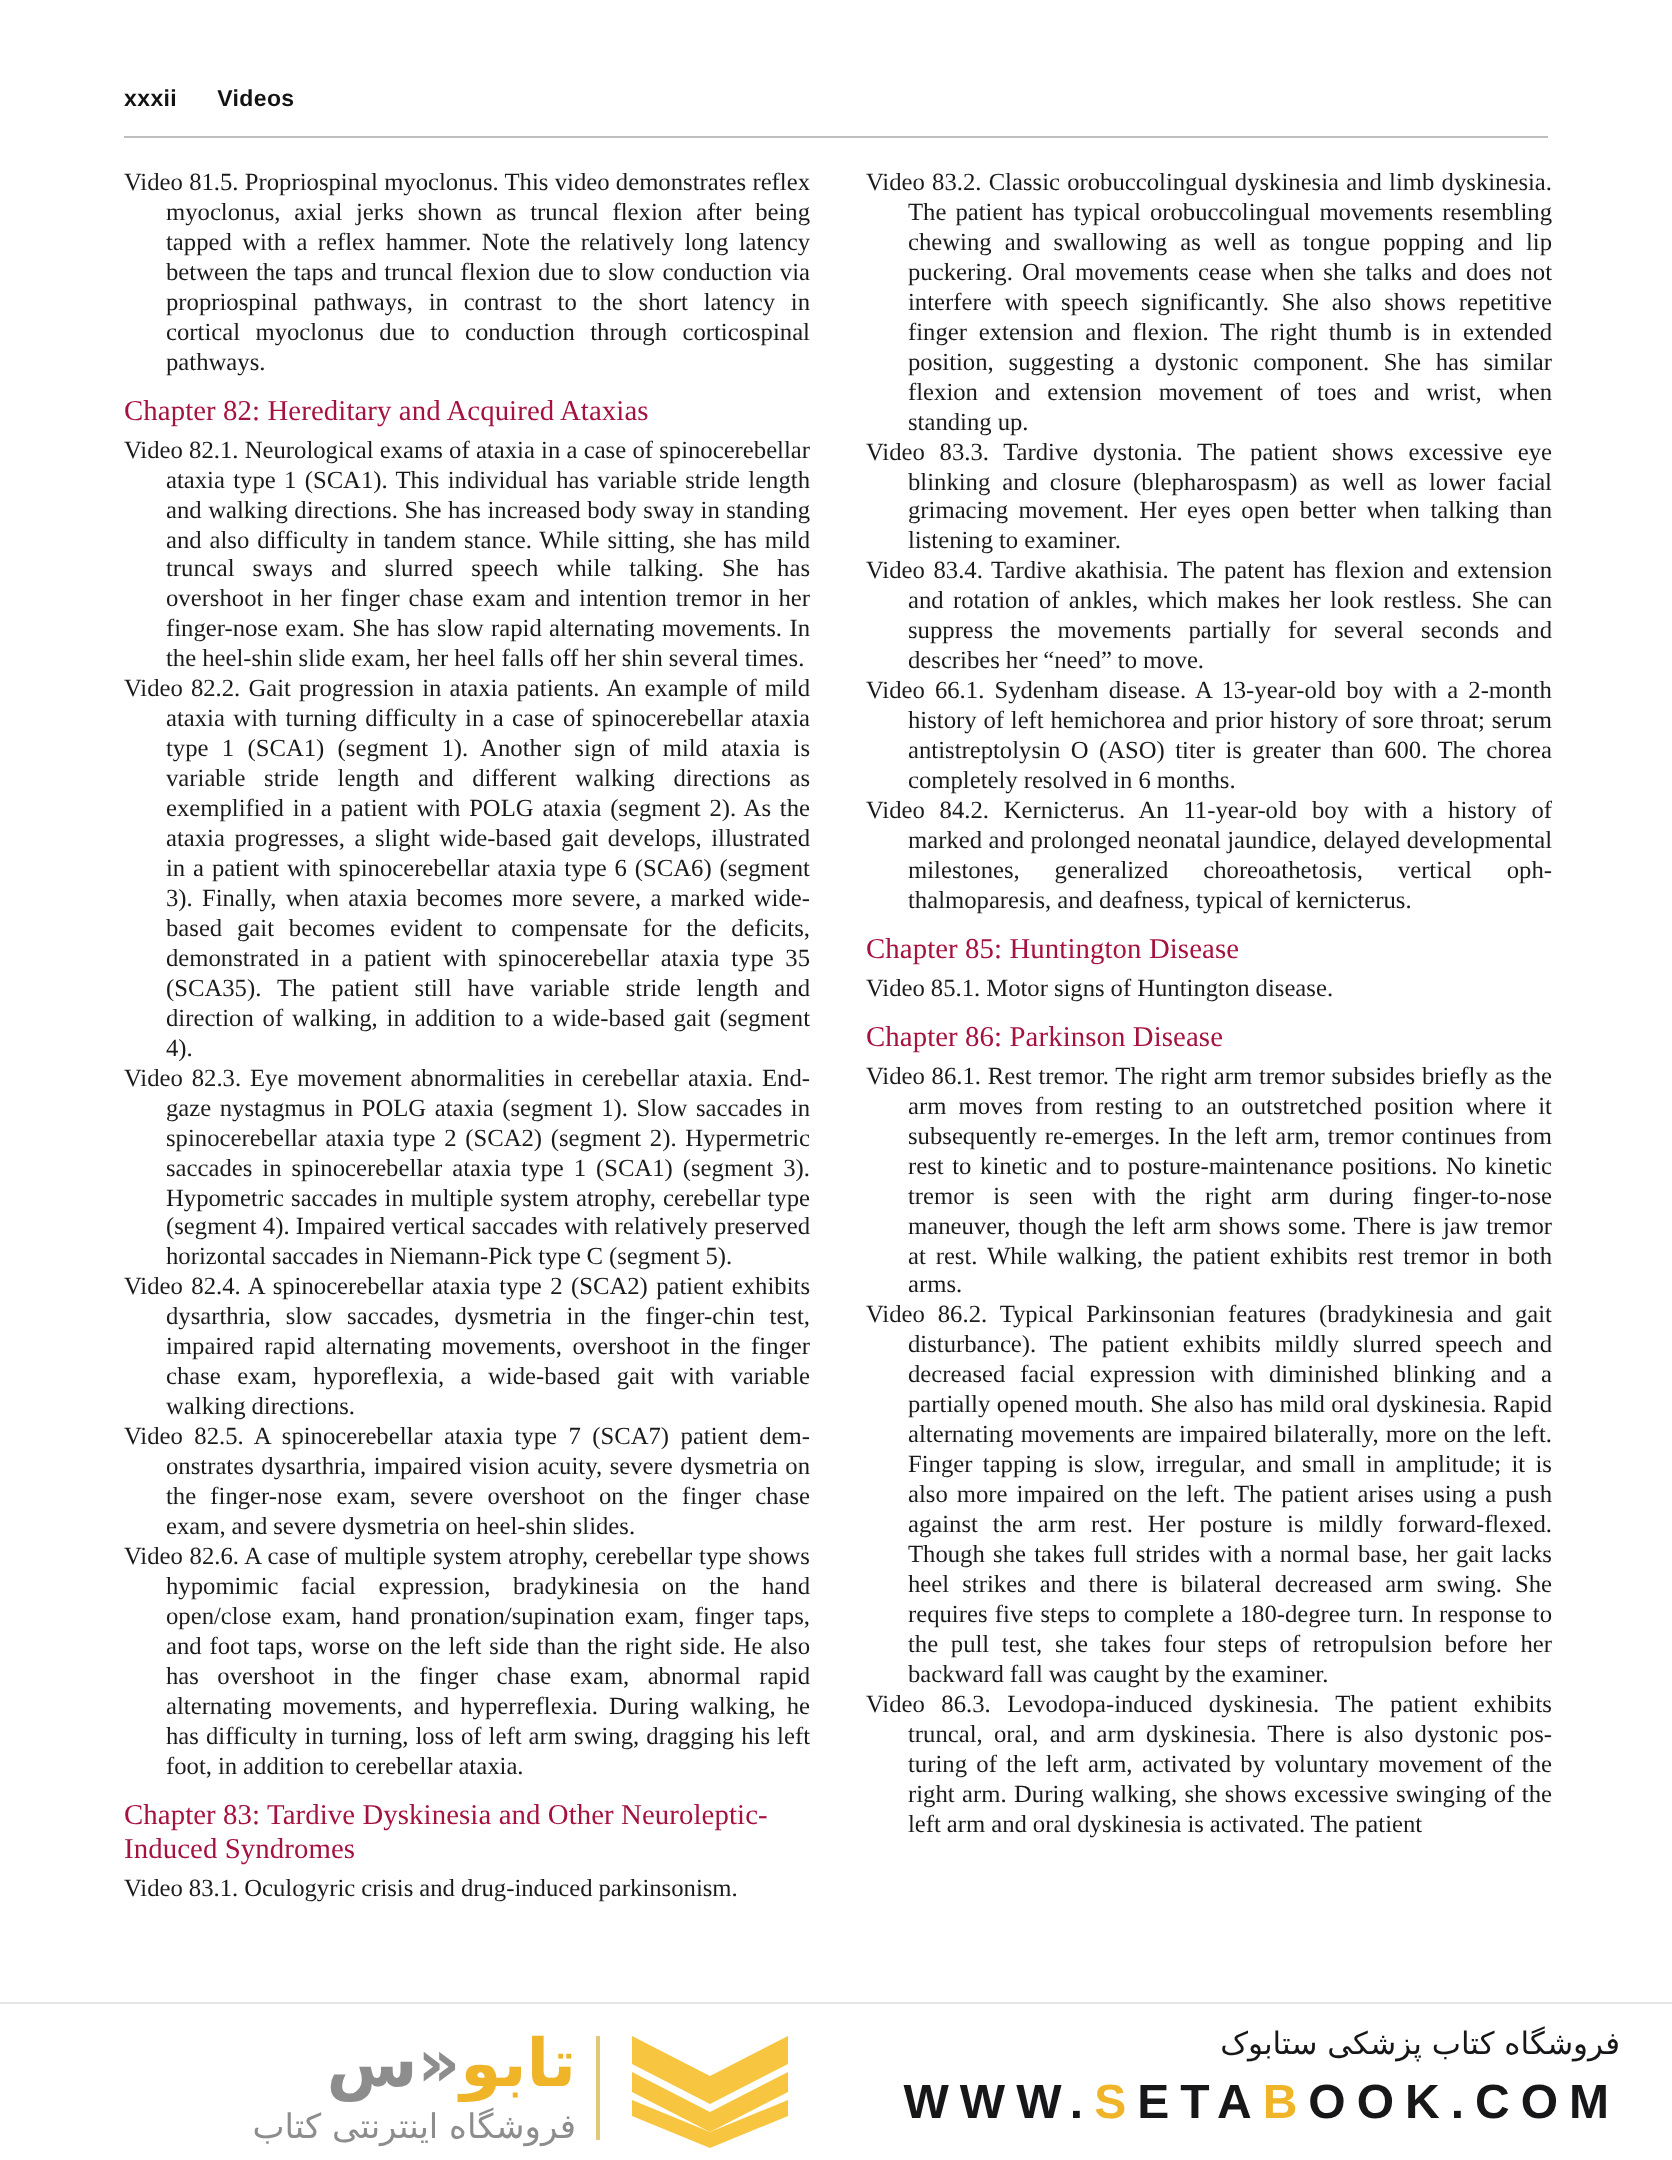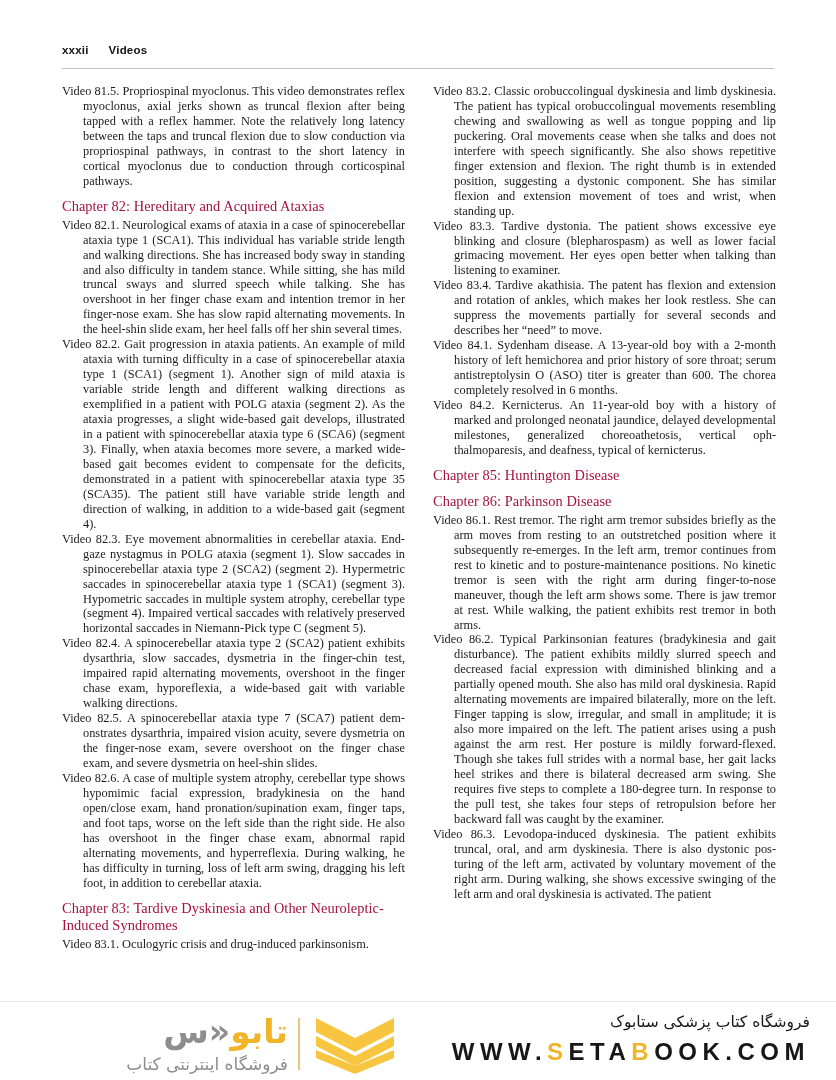--- a/index.html
+++ b/index.html
@@ -206,23 +206,24 @@
         <p class="entry"><span class="lbl">Video 82.4.</span><span> A spinocerebellar ataxia type 2 (SCA2) patient ex­hibits dysarthria, slow saccades, dysmetria in the finger-chin test, impaired rapid alternating movements, overshoot in the finger chase exam, hyporeflexia, a wide-based gait with vari­able walking directions.</span></p>
         <p class="entry"><span class="lbl">Video 82.5.</span><span> A spinocerebellar ataxia type 7 (SCA7) patient dem­onstrates dysarthria, impaired vision acuity, severe dysmetria on the finger-nose exam, severe overshoot on the finger chase exam, and severe dysmetria on heel-shin slides.</span></p>
         <p class="entry"><span class="lbl">Video 82.6.</span><span> A case of multiple system atrophy, cerebellar type shows hypomimic facial expression, bradykinesia on the hand open/close exam, hand pronation/supination exam, finger taps, and foot taps, worse on the left side than the right side. He also has overshoot in the finger chase exam, abnormal rapid alternating movements, and hyperreflexia. During walking, he has difficulty in turning, loss of left arm swing, dragging his left foot, in addition to cerebellar ataxia.</span></p>
         <div class="chapter">Chapter 83: Tardive Dyskinesia and Other Neuroleptic-Induced Syndromes</div>
         <p class="entry"><span class="lbl">Video 83.1.</span><span> Oculogyric crisis and drug-induced parkinsonism.</span></p>
       </div>
     <div class="col" id="col-right">
         <p class="entry"><span class="lbl">Video 83.2.</span><span> Classic orobuccolingual dyskinesia and limb dyski­nesia. The patient has typical orobuccolingual movements re­sembling chewing and swallowing as well as tongue popping and lip puckering. Oral movements cease when she talks and does not interfere with speech significantly. She also shows repetitive finger extension and flexion. The right thumb is in extended position, suggesting a dystonic component. She has similar flexion and extension movement of toes and wrist, when standing up.</span></p>
         <p class="entry"><span class="lbl">Video 83.3.</span><span> Tardive dystonia. The patient shows excessive eye blinking and closure (blepharospasm) as well as lower facial grimacing movement. Her eyes open better when talking than listening to examiner.</span></p>
         <p class="entry"><span class="lbl">Video 83.4.</span><span> Tardive akathisia. The patent has flexion and exten­sion and rotation of ankles, which makes her look restless. She can suppress the movements partially for several seconds and describes her “need” to move.</span></p>
-        <p class="entry"><span class="lbl">Video 84.1.</span><span> Sydenham disease. A 13-year-old boy with a 2-month history of left hemichorea and prior history of sore throat; serum antistreptolysin O (ASO) titer is greater than 600. The chorea completely resolved in 6 months.</span></p>
+        <p class="entry"><span class="lbl">Video 66.1.</span><span> Sydenham disease. A 13-year-old boy with a 2-month history of left hemichorea and prior history of sore throat; serum antistreptolysin O (ASO) titer is greater than 600. The chorea completely resolved in 6 months.</span></p>
         <p class="entry"><span class="lbl">Video 84.2.</span><span> Kernicterus. An 11-year-old boy with a history of marked and prolonged neonatal jaundice, delayed develop­mental milestones, generalized choreoathetosis, vertical oph­thalmoparesis, and deafness, typical of kernicterus.</span></p>
         <div class="chapter">Chapter 85: Huntington Disease</div>
+        <p class="entry"><span class="lbl">Video 85.1.</span><span> Motor signs of Huntington disease.</span></p>
         <div class="chapter">Chapter 86: Parkinson Disease</div>
         <p class="entry"><span class="lbl">Video 86.1.</span><span> Rest tremor. The right arm tremor subsides briefly as the arm moves from resting to an outstretched position where it subsequently re-emerges. In the left arm, tremor continues from rest to kinetic and to posture-maintenance positions. No kinetic tremor is seen with the right arm during finger-to-nose maneuver, though the left arm shows some. There is jaw tremor at rest. While walking, the patient exhib­its rest tremor in both arms.</span></p>
         <p class="entry"><span class="lbl">Video 86.2.</span><span> Typical Parkinsonian features (bradykinesia and gait disturbance). The patient exhibits mildly slurred speech and decreased facial expression with diminished blinking and a partially opened mouth. She also has mild oral dys­kinesia. Rapid alternating movements are impaired bilater­ally, more on the left. Finger tapping is slow, irregular, and small in amplitude; it is also more impaired on the left. The patient arises using a push against the arm rest. Her posture is mildly forward-flexed. Though she takes full strides with a normal base, her gait lacks heel strikes and there is bilateral decreased arm swing. She requires five steps to complete a 180-degree turn. In response to the pull test, she takes four steps of retropulsion before her backward fall was caught by the examiner.</span></p>
         <p class="entry"><span class="lbl">Video 86.3.</span><span> Levodopa-induced dyskinesia. The patient exhibits truncal, oral, and arm dyskinesia. There is also dystonic pos­turing of the left arm, activated by voluntary movement of the right arm. During walking, she shows excessive swinging of the left arm and oral dyskinesia is activated. The patient</span></p>
       </div>
   </div>
 
   <div class="footer">
 
     <div class="logo-wrap">

